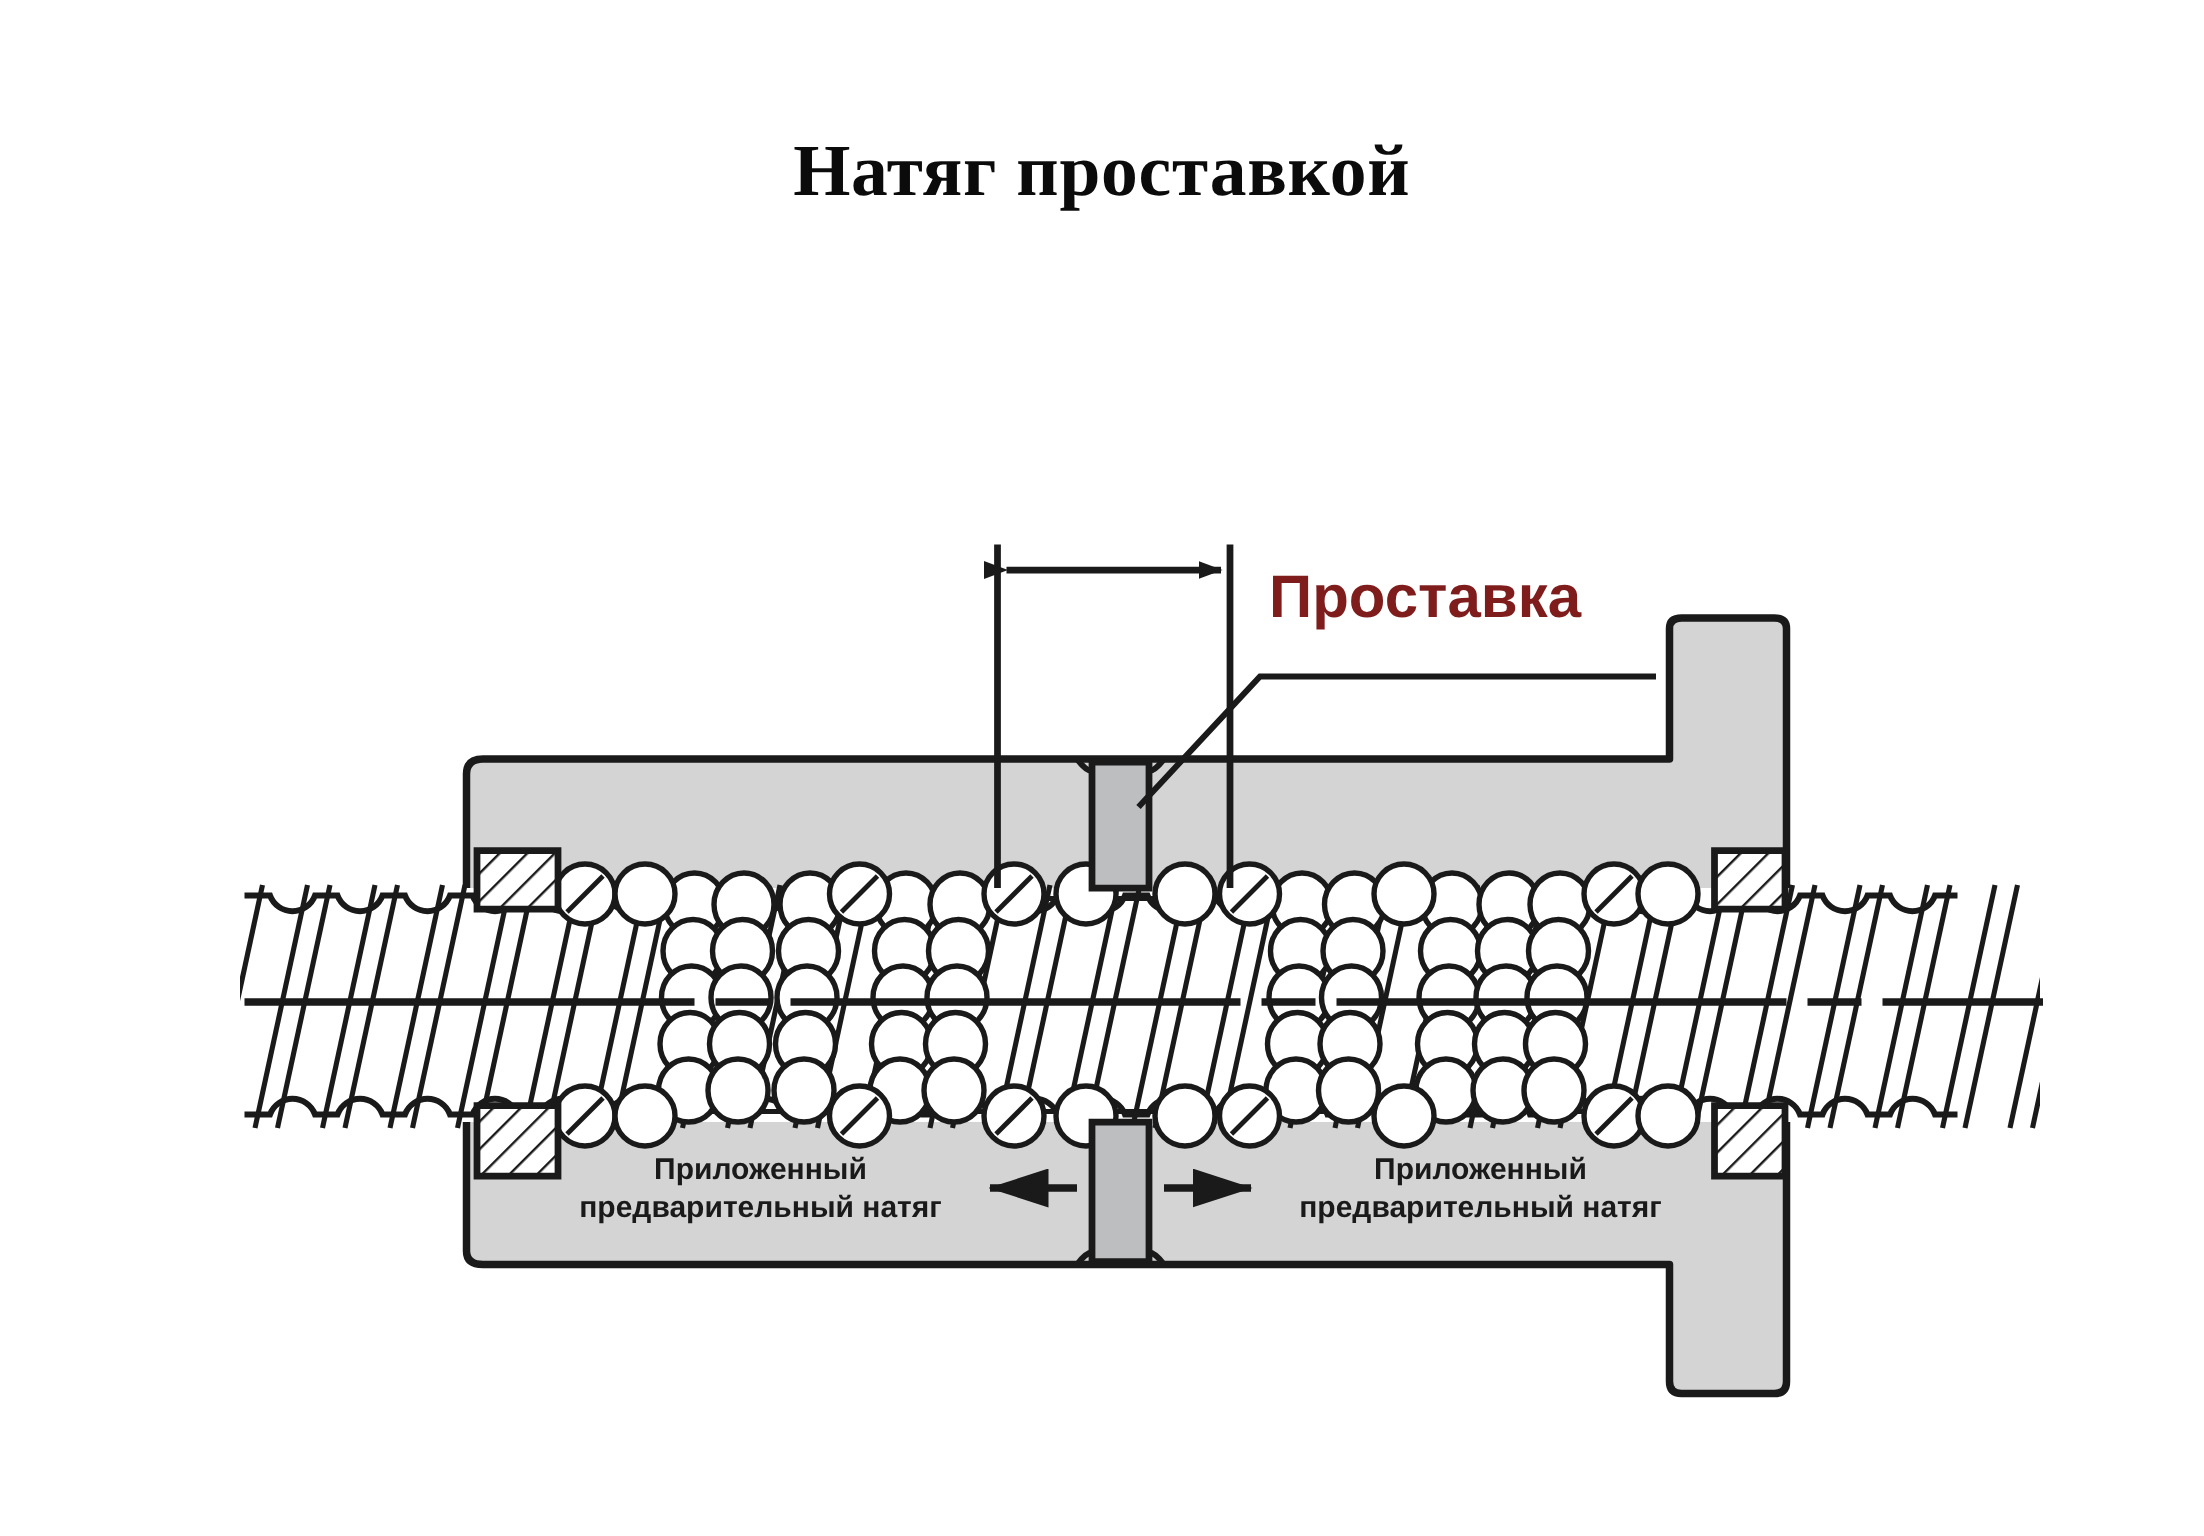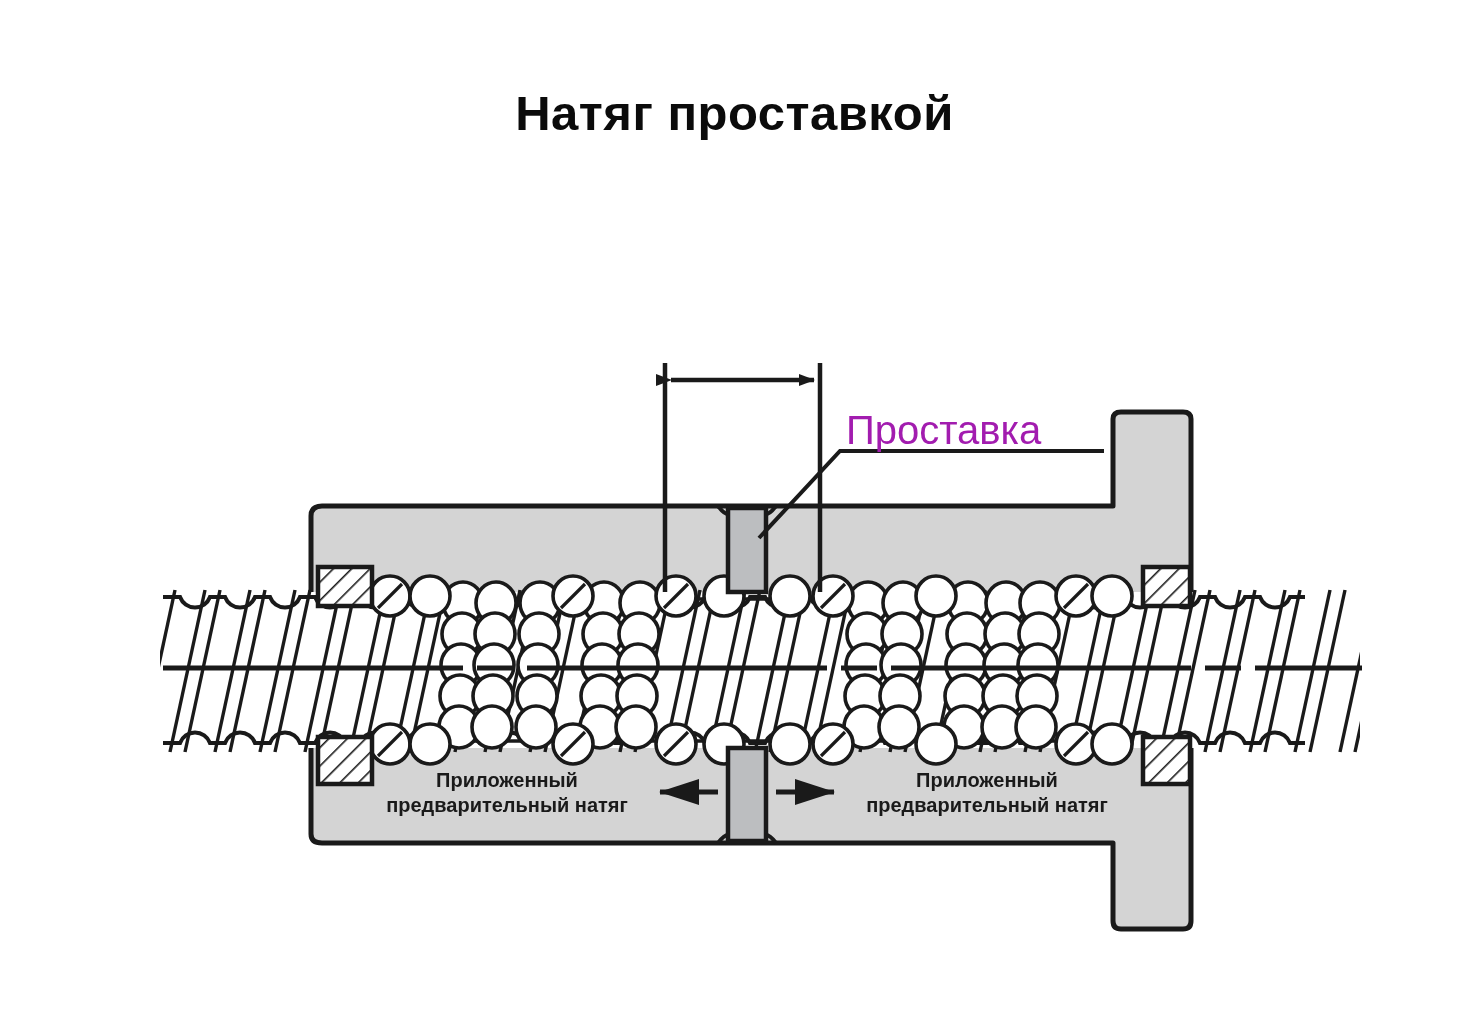--- a/index.html
+++ b/index.html
@@ -21,44 +21,45 @@
     top: 0;
     width: 1469px;
     height: 1024px;
   }
   .title-text {
     position: absolute;
     left: 0;
     top: 85px;
     width: 1469px;
     text-align: center;
-    font-family: Liberation Sans, sans-serif;
+    font-family: Liberation Serif, serif;
     font-weight: bold;
     font-size: 49px;
     letter-spacing: 0.5px;
     color: #0b0b0b;
     white-space: nowrap;
   }
   .subtitle-text {
     position: absolute;
     left: 50px;
     top: 294px;
     font-family: "Liberation Sans", sans-serif;
     font-size: 46px;
     color: #231f20;
     white-space: nowrap;
   }
   .spacer-label {
     position: absolute;
     left: 846px;
-    top: 408px;
+    top: 376px;
     font-family: "Liberation Sans", sans-serif;
     font-size: 40px;
-    color: #a21caf;
+    color: #7f1d1d;
     white-space: nowrap;
+    font-weight: bold;
   }
   .preload-label {
     position: absolute;
     font-family: "Liberation Sans", sans-serif;
     font-size: 20px;
     font-weight: 600;
     color: #1a1a1a;
     text-align: center;
     line-height: 1.24;
     white-space: nowrap;

